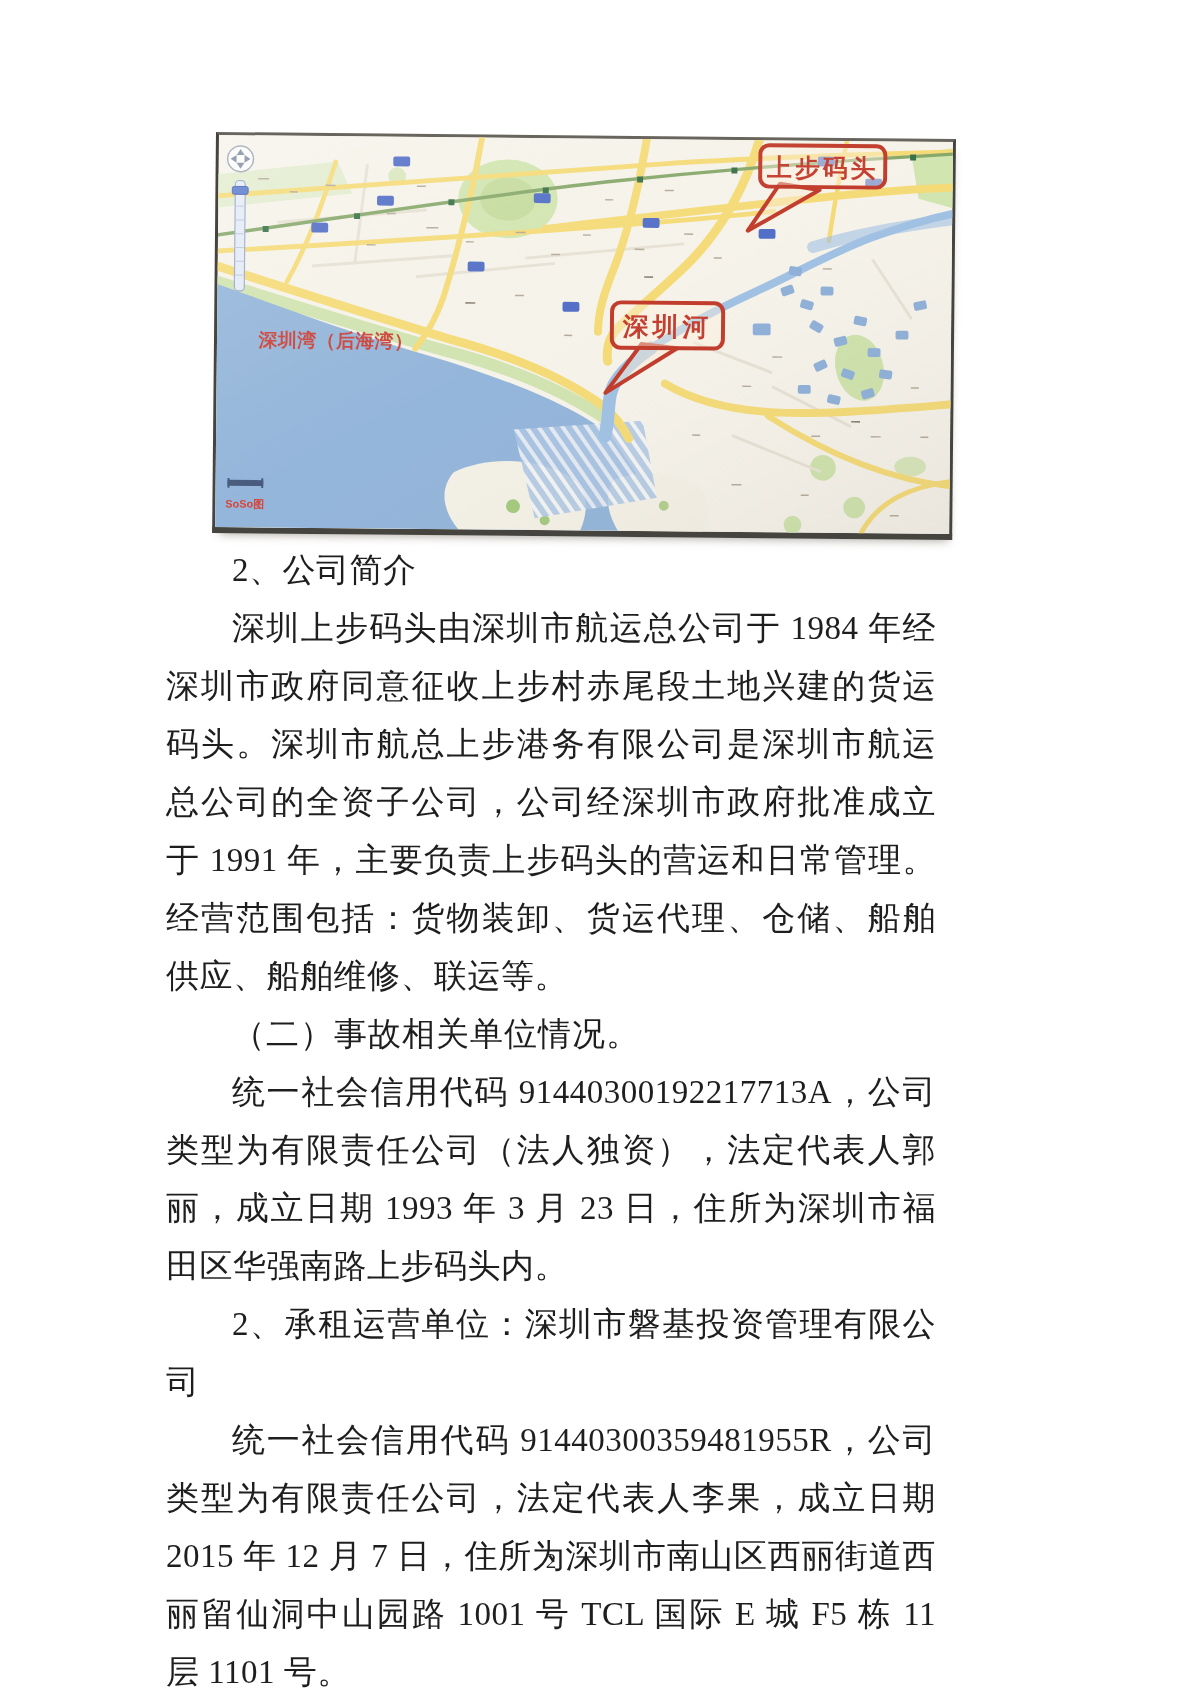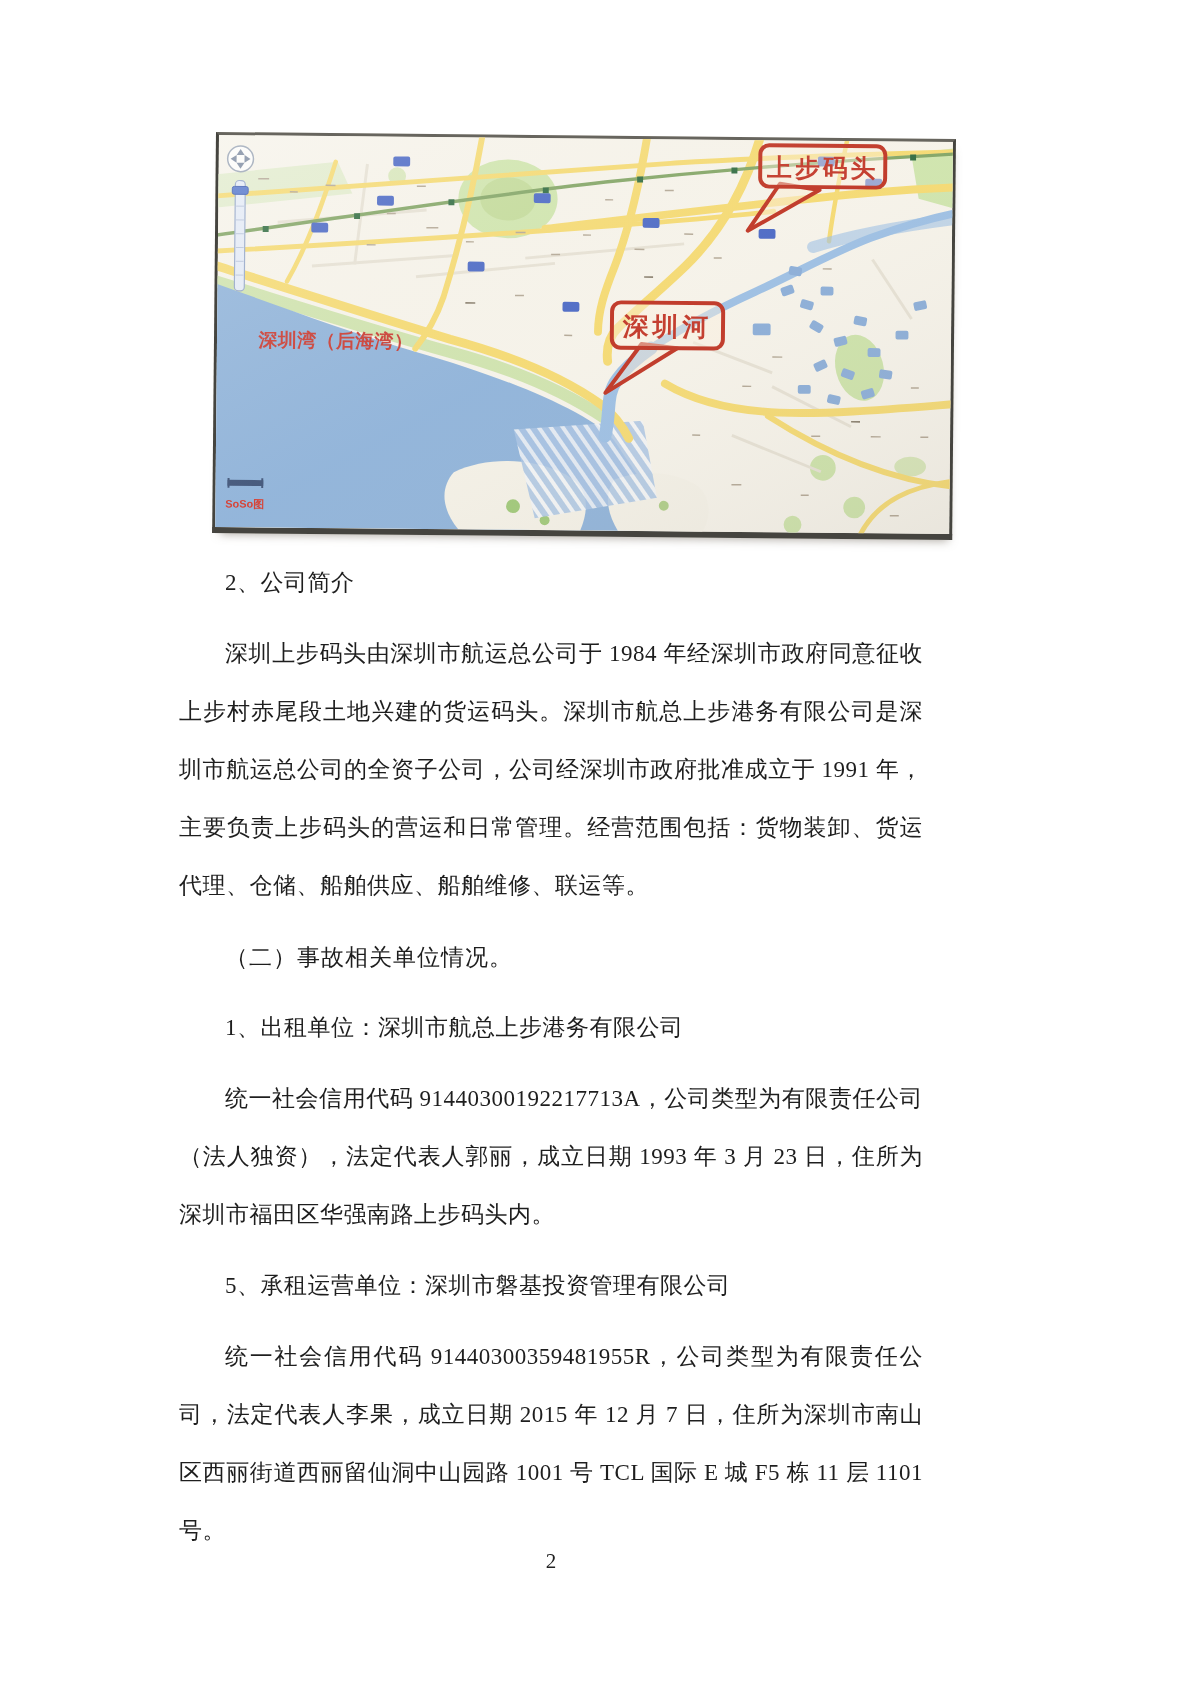--- a/index.html
+++ b/index.html
@@ -23,22 +23,22 @@
     transform:rotate(0.55deg);
     transform-origin:0 0;
     box-shadow:2px 7px 10px -6px rgba(110,100,88,.55);
   }
   .map-photo svg{display:block;width:100%;height:100%;}
   
   .text-block{
     position:absolute;left:166px;top:541px;width:770px;
   }
   .para{
-    margin:13px;
-    font-size:23px;
+    margin:0;
+    font-size:33px;
     line-height:58px;
     text-align:justify;
     text-justify:inter-ideograph;
     text-indent:2em;
     letter-spacing:0.5px;
     word-break:break-word;
   }
   .para.hei{
     font-family:"Liberation Sans","DejaVu Sans",sans-serif;
     font-weight:400;
@@ -257,21 +257,20 @@
       <text x="10" y="378" font-size="11" font-weight="700" fill="#d63b2f" font-family="'Liberation Sans',sans-serif">SoSo图</text>
 
       <rect x="0" y="0" width="740" height="398" fill="url(#tint)"></rect>
     </svg>
   </div>
 
   <div class="text-block">
     <p class="para">2、公司简介</p>
     <p class="para">深圳上步码头由深圳市航运总公司于 1984 年经深圳市政府同意征收上步村赤尾段土地兴建的货运码头。深圳市航总上步港务有限公司是深圳市航运总公司的全资子公司，公司经深圳市政府批准成立于 1991 年，主要负责上步码头的营运和日常管理。经营范围包括：货物装卸、货运代理、仓储、船舶供应、船舶维修、联运等。</p>
     <p class="para hei">（二）事故相关单位情况。</p>
-    <p class="para">1、出租单位：深圳市航总上步港务有限公司</p>
     <p class="para">统一社会信用代码 91440300192217713A，公司类型为有限责任公司（法人独资），法定代表人郭丽，成立日期 1993 年 3 月 23 日，住所为深圳市福田区华强南路上步码头内。</p>
-    <p class="para">5、承租运营单位：深圳市磐基投资管理有限公司</p>
+    <p class="para">2、承租运营单位：深圳市磐基投资管理有限公司</p>
     <p class="para">统一社会信用代码 91440300359481955R，公司类型为有限责任公司，法定代表人李果，成立日期 2015 年 12 月 7 日，住所为深圳市南山区西丽街道西丽留仙洞中山园路 1001 号 TCL 国际 E 城 F5 栋 11 层 1101 号。</p>
   </div>
 
   <div class="page-number">2</div>
 
 </div>
 
 </body></html>

